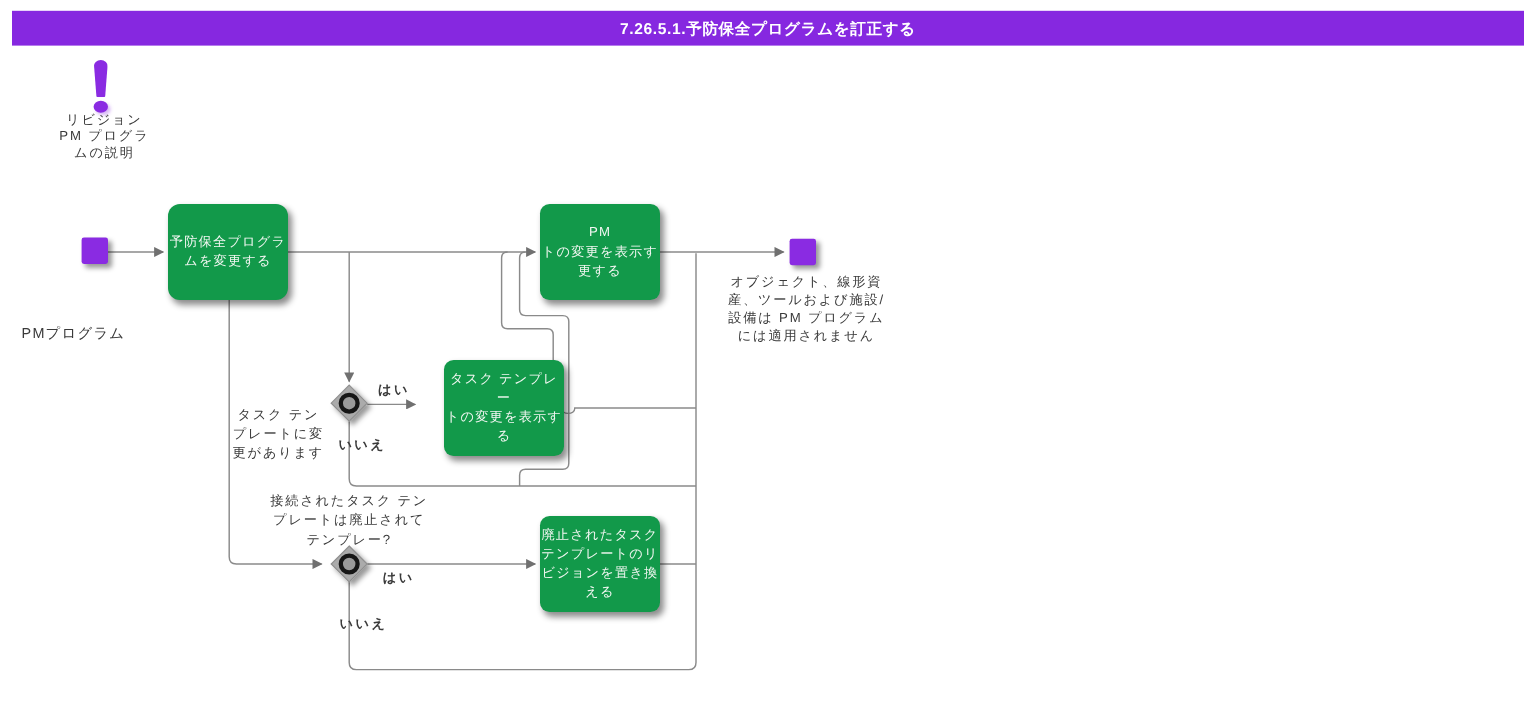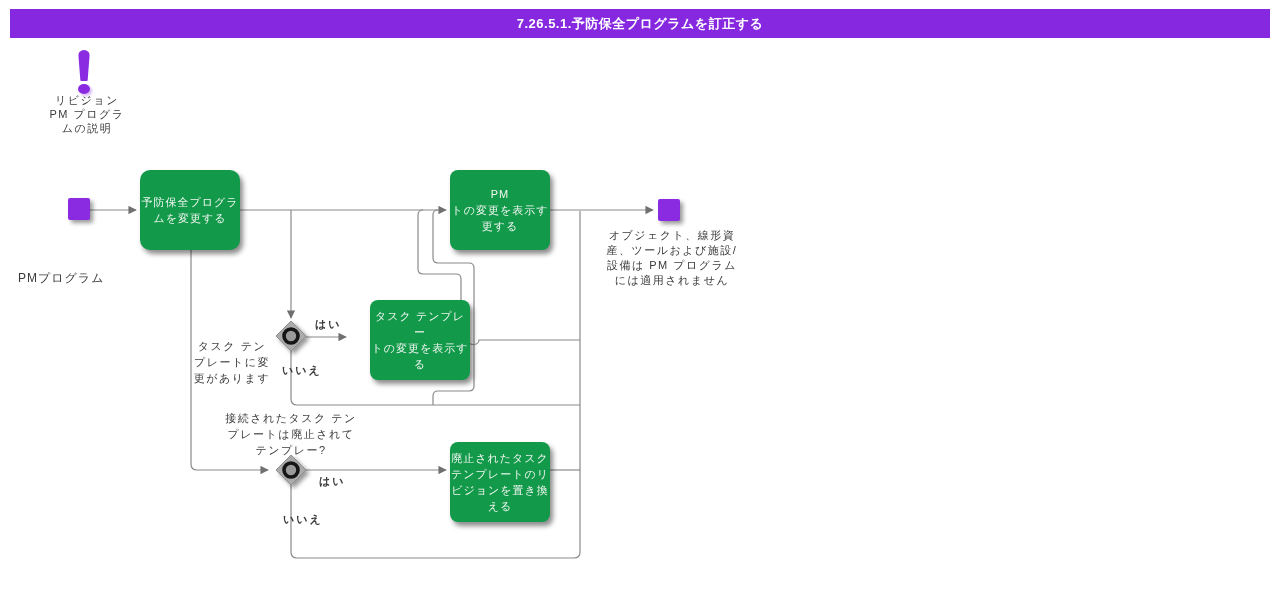--- a/index.html
+++ b/index.html
@@ -87,21 +87,21 @@
 <div class="abs startlbl" style="left:18px;top:226px;width:122px;">PMプログラム</div>
 
 <div class="abs task" style="left:140px;top:170px;border-radius:10px;">予防保全プログラ
 ムを変更する</div>
 <div class="abs task" style="left:450px;top:170px;">PM
 トの変更を表示す
 更する</div>
 <div class="abs task" style="left:350px;top:300px;margin-left:20px;">タスク テンプレー
 トの変更を表示す
 る</div>
-<div class="abs task" style="left:450px;top:442px;">廃止されたタスク
+<div class="abs task" style="left:450px;top:430px;">廃止されたタスク
 テンプレートのリ
 ビジョンを置き換
 える</div>
 
 <div class="abs lbl" style="left:188px;top:310px;width:88px;margin-top:28px;">タスク テン
 プレートに変
 更があります</div>
 <div class="abs small" style="left:315px;top:317px;">はい</div>
 <div class="abs small" style="left:282px;top:363px;">いいえ</div>
 

